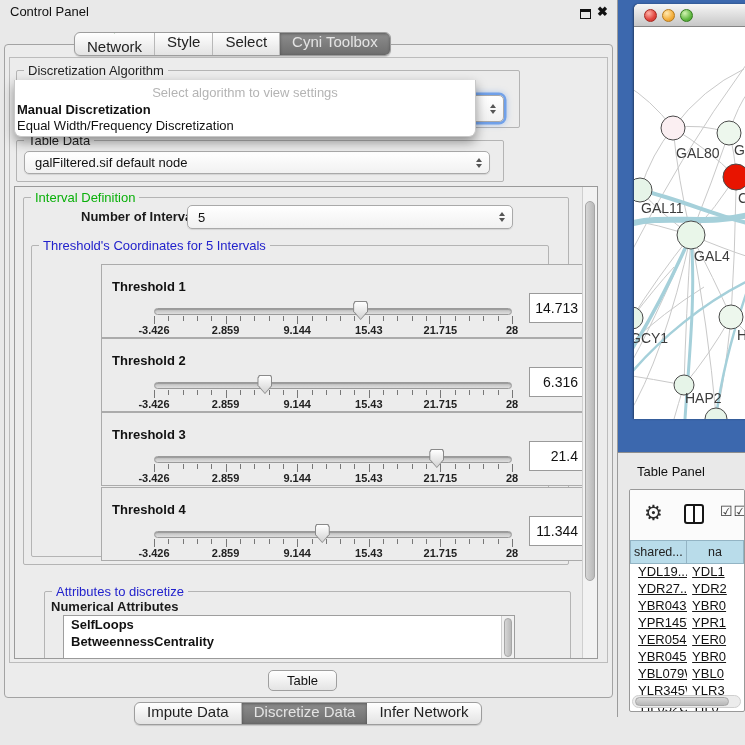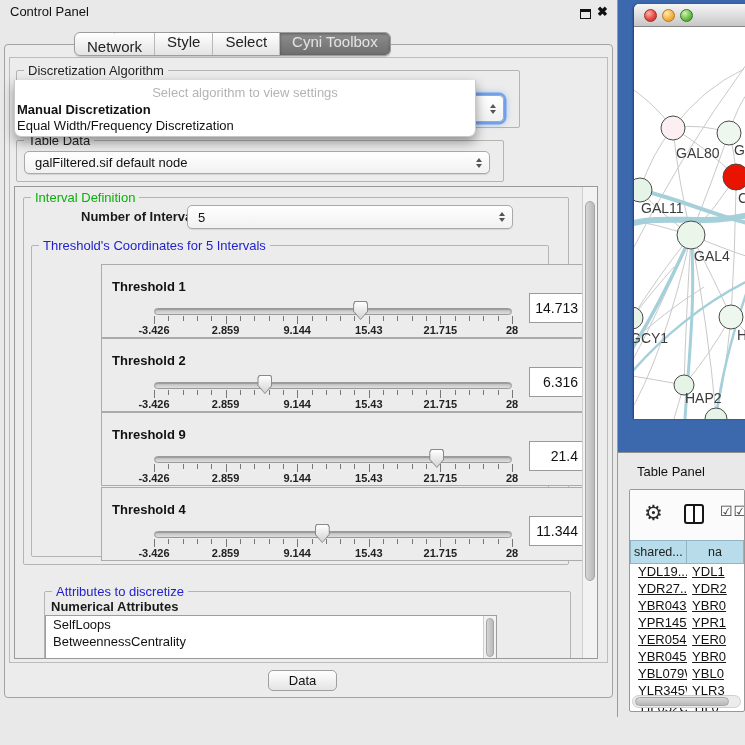--- a/index.html
+++ b/index.html
@@ -261,21 +261,21 @@
               <span class="ticklabel" style="left: 0%;">-3.426</span>
               <span class="ticklabel" style="left: 20%;">2.859</span>
               <span class="ticklabel" style="left: 40%;">9.144</span>
               <span class="ticklabel" style="left: 60%;">15.43</span>
               <span class="ticklabel" style="left: 80%;">21.715</span>
               <span class="ticklabel" style="left: 100%;">28</span>
             </div>
             <div class="valbox">6.316</div>
           </div>
           <div class="th-row" style="top: 225px; pointer-events: auto;">
-            <div class="th-label">Threshold 9</div>
+            <div class="th-label">Threshold 3</div>
             <div class="track"></div>
             <div class="thumb" style="left: 327.314px;">
               <div class="sh"></div>
               <div class="sf"></div>
             </div>
             <div class="ticks">
               <div class="tick major" style="left: 0%;"></div>
               <div class="tick minor" style="left: 4%;"></div>
               <div class="tick minor" style="left: 8%;"></div>
               <div class="tick minor" style="left: 12%;"></div>
@@ -356,35 +356,46 @@
               <span class="ticklabel" style="left: 100%;">28</span>
             </div>
             <div class="valbox">11.344</div>
           </div>
         </div>
 
       <div class="tbox" style="left:29px;top:404px;width:527px;height:75px;">
         <span class="tbox-title t-blue">Attributes to discretize</span>
       </div>
       <div class="abs" style="left:36px;top:412px;font-size:13px;font-weight:bold;">Numerical Attributes</div>
-      <div class="attr-list" style="left:30px;top:428px;" id="attr-list">
+      <div class="attr-list" style="left:48px;top:428px;font-weight:bold;" id="attr-list">
         <div class="attr-item">SelfLoops</div>
           <div class="attr-item">BetweennessCentrality</div>
           <div class="vscroll" style="right:0;top:0;bottom:0;width:13px;">
           <div class="vthumb" style="top:2px;bottom:2px;"></div>
         </div>
       </div>
 
       <div class="vscroll" style="right:0;top:0;bottom:0;width:15px;">
         <div class="vthumb" style="top:14px;height:380px;"></div>
       </div>
     </div>
 
-    <div class="abs apply-btn">Data</div>
-
+    <div class="abs apply-btn">Table</div>
+
+    <div class="abs tabgroup" style="left:134px;top:702px;height:23px;">
+        <div class="tab">
+          <span>Impute Data</span>
+        </div>
+        <div class="tab sel">
+          <span>Discretize Data</span>
+        </div>
+        <div class="tab">
+          <span>Infer Network</span>
+        </div>
+      </div>
 
     <div class="abs popup">
       <div class="popup-hint">Select algorithm to view settings</div>
       <div id="popup-options">
           <div class="popup-opt" style="top: 22px; font-weight: bold;">Manual Discretization</div>
           <div class="popup-opt" style="top: 38px; font-weight: normal;">Equal Width/Frequency Discretization</div>
         </div>
     </div>
   </div>
 

